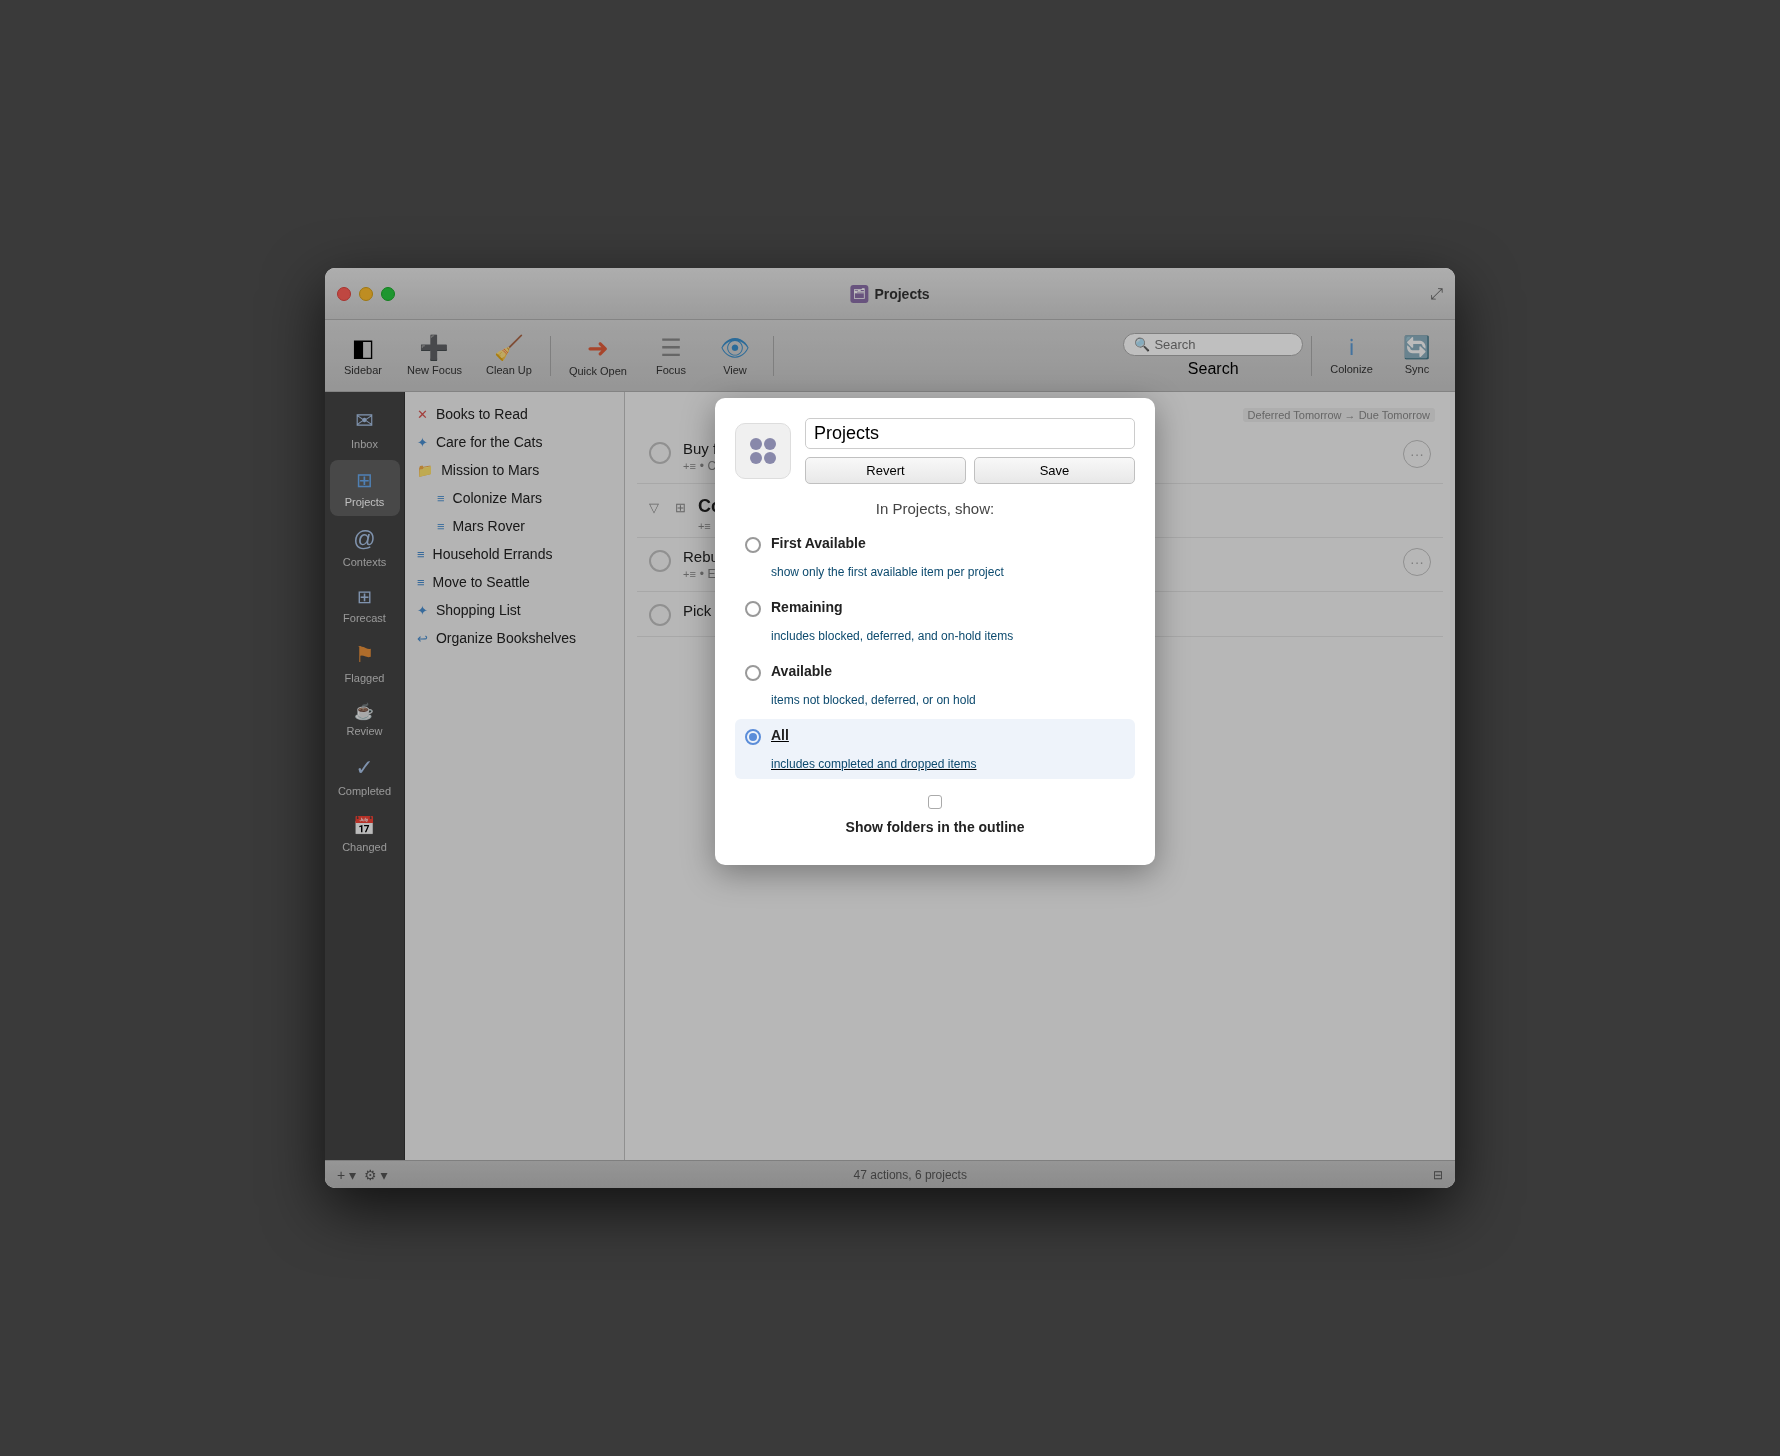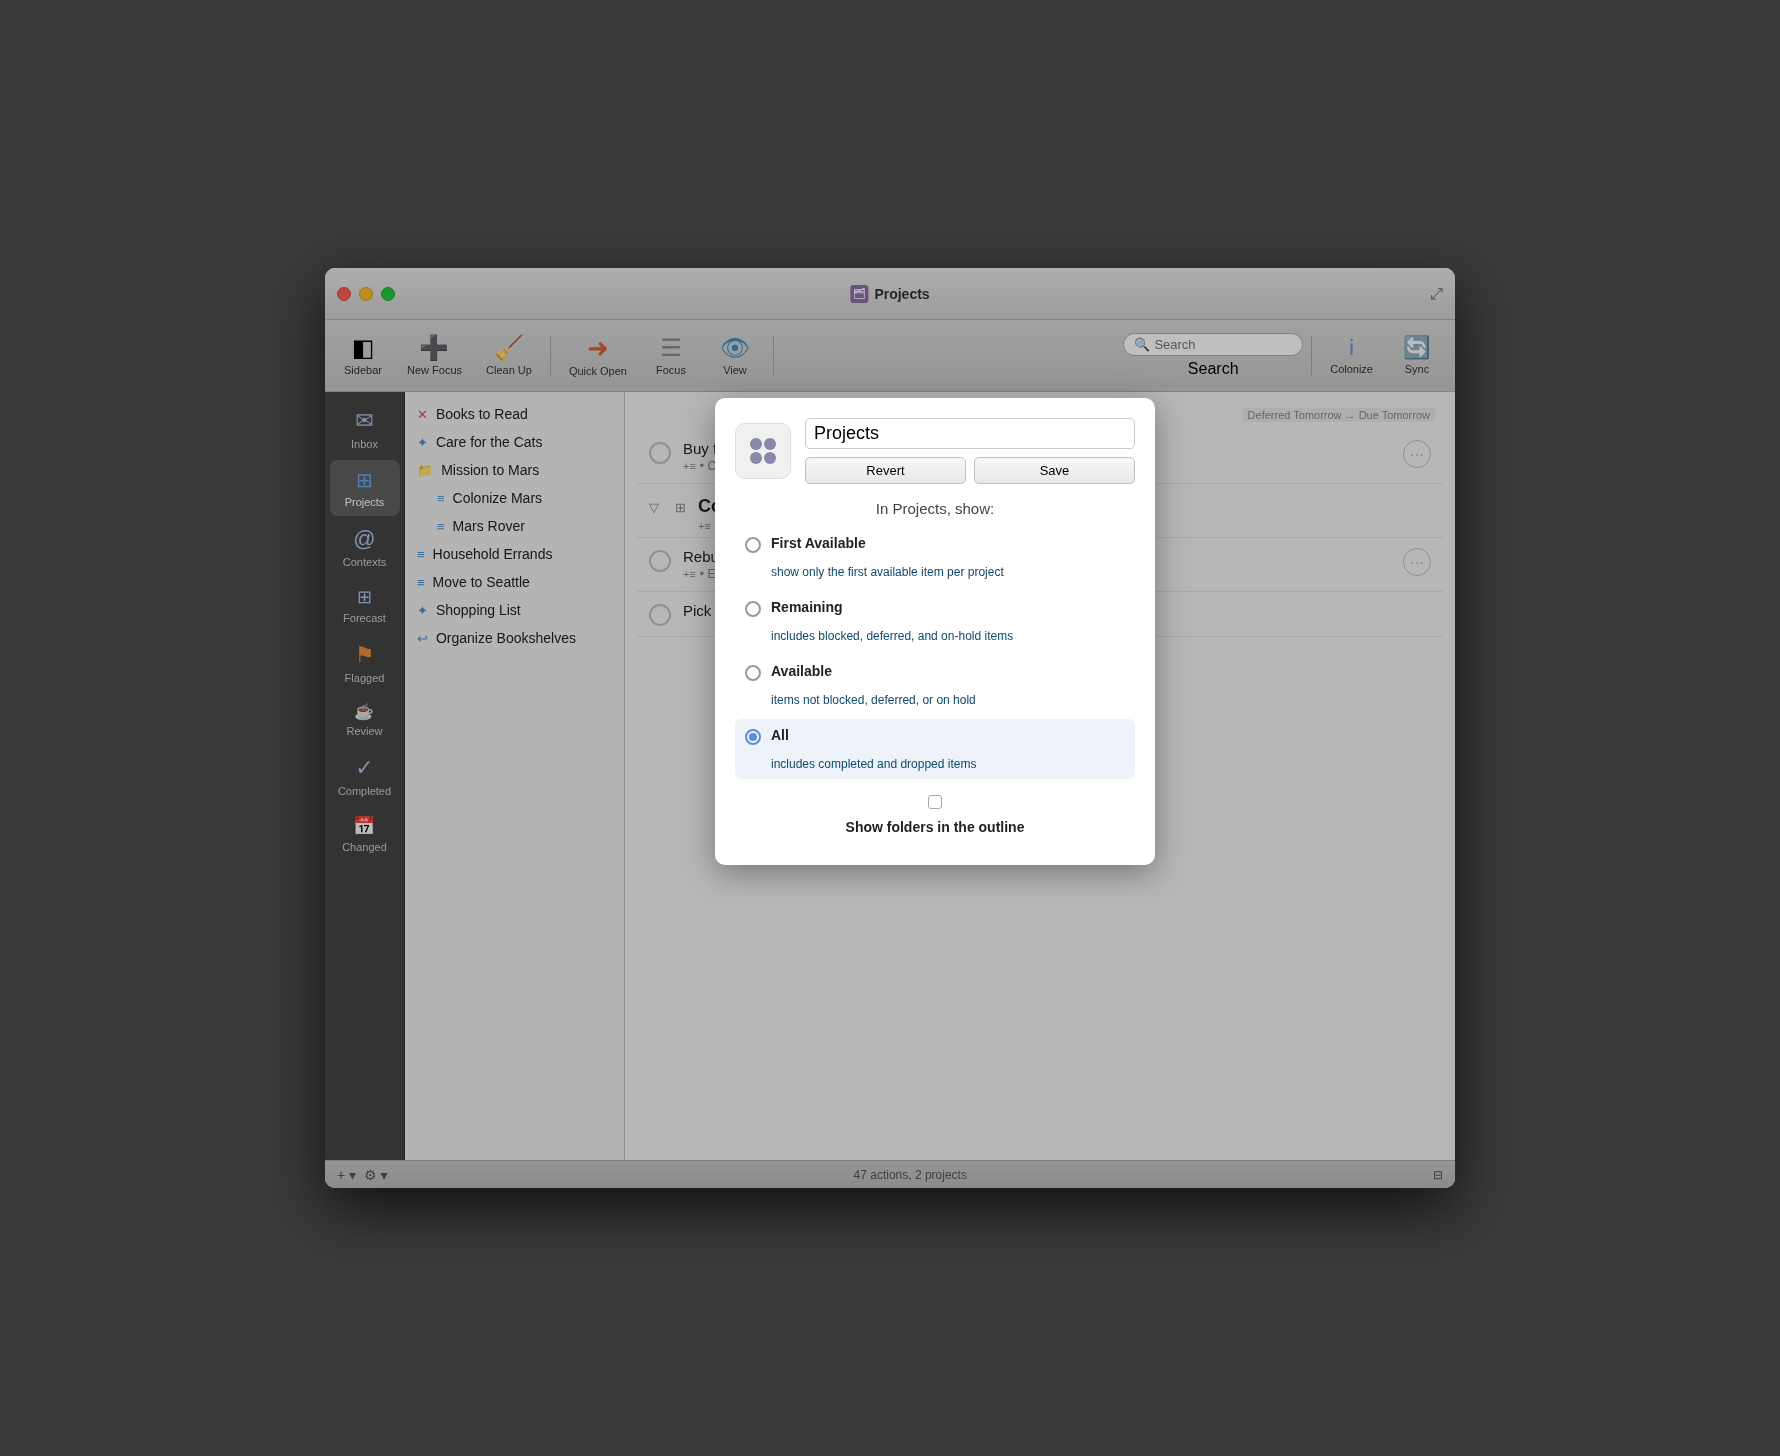--- a/index.html
+++ b/index.html
@@ -370,21 +370,21 @@
     }
     .radio-option {
       display: flex;
       align-items: flex-start;
       gap: 10px;
       padding: 8px 10px;
       border-radius: 6px;
       cursor: pointer;
       margin-bottom: 4px;
     }
-    .radio-option.selected { background: #eef3fa; }
+    .radio-option.selected { background: #eef3fa; text-decoration: underline; }
     .radio-circle {
       width: 16px;
       height: 16px;
       border-radius: 50%;
       border: 2px solid #999;
       margin-top: 2px;
       flex-shrink: 0;
       display: flex;
       align-items: center;
       justify-content: center;
@@ -622,21 +622,21 @@
         </div>
       </div>
     </div>
   </div>
 
   <div class="statusbar">
     <div class="statusbar-actions">
       <span class="status-btn">+ ▾</span>
       <span class="status-btn">⚙ ▾</span>
     </div>
-    <div class="statusbar-center">47 actions, 2 projects</div>
+    <div class="statusbar-center">47 actions, 6 projects</div>
     <span>⊟</span>
   </div>
 
   <div class="overlay"></div>
 
   <div class="popover">
     <div class="popover-header">
       <div class="popover-icon-box">
         <svg width="32" height="32" viewBox="0 0 32 32">
           <circle cx="9" cy="9" r="6" fill="#8888aa"></circle>

